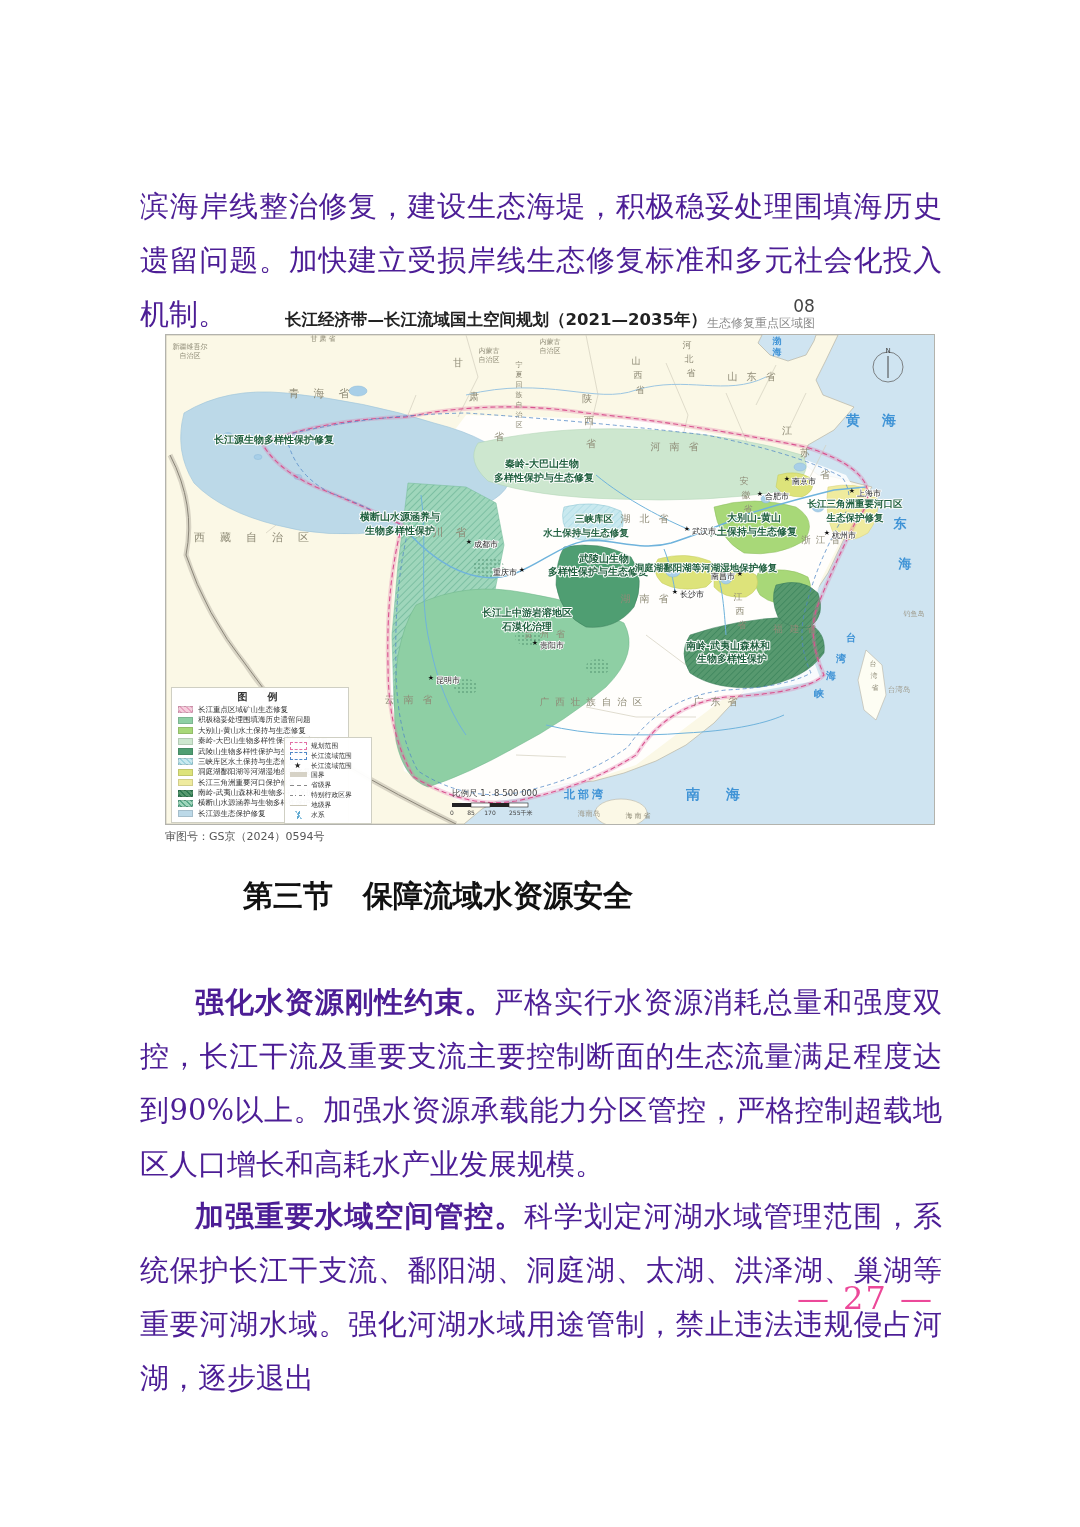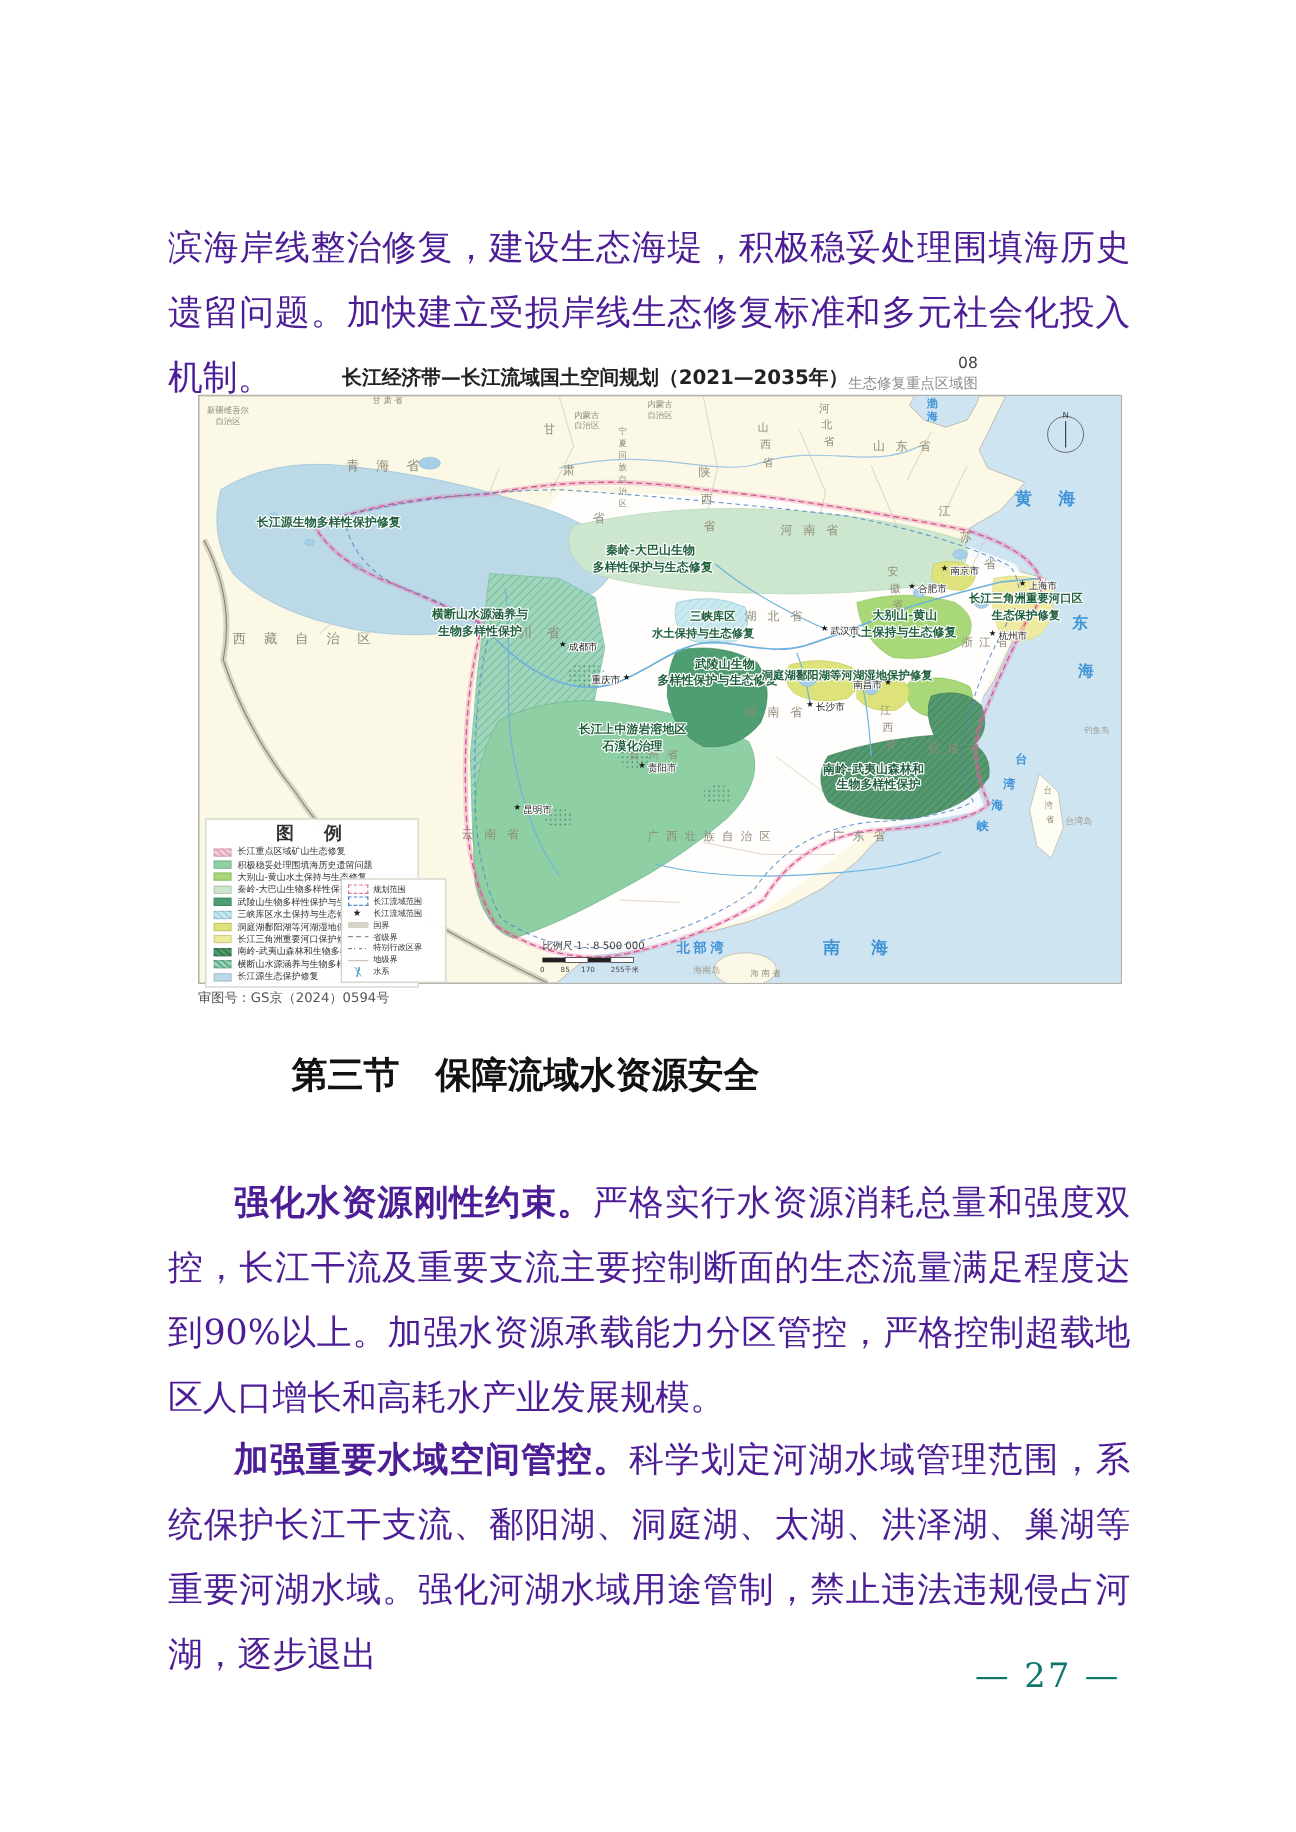--- a/index.html
+++ b/index.html
@@ -10,37 +10,37 @@
         text-align:justify;text-justify:inter-ideograph;color:#4c1d95;}
   #top-para{top:150px;}
   #para1{top:946px;}
   #para2{top:1160px;}
   .indent{text-indent:55px;}
   .lead{font-weight:bold;}
 
   #heading{position:absolute;top:876px;left:0;width:876px;text-align:center;
            font-family:"DejaVu Sans",sans-serif;font-weight:bold;font-size:30px;color:#111;}
 
-  #pageno{position:absolute;top:1380px;right:146px;font-size:28px;color:#0f766e;letter-spacing:2px;}
+  #pageno{position:absolute;top:1279px;right:146px;font-size:32px;color:#ec4899;letter-spacing:2px;}
 
   
   #figure{position:absolute;left:165px;top:296px;width:770px;}
   #fig-head{display:flex;justify-content:center;align-items:flex-end;margin-bottom:3px;}
   #fig-title{font-family:"DejaVu Sans",sans-serif;font-weight:bold;font-size:16.5px;color:#222;}
   #fig-right{text-align:right;line-height:1.2;font-family:"DejaVu Sans",sans-serif;}
-  #fig-no{font-size:13px;color:#444;}
+  #fig-no{font-size:17px;color:#444;}
   #fig-cap{font-size:12px;color:#8c8c8c;}
   #map-wrap{position:relative;width:768px;height:489px;border:1px solid #b3b3ad;background:#cfe4f1;}
   #map-svg{position:absolute;left:0;top:0;}
   #approval{margin-top:4px;font-size:11px;color:#555;font-family:"DejaVu Sans",sans-serif;}
 
   
   .lg-box{position:absolute;background:rgba(255,255,255,.97);border:1px solid #cfcfc3;box-sizing:border-box;}
   #legend1{left:5px;top:352px;width:178px;padding:2px 6px 3px;}
-  .lg-title{text-align:center;font-size:15px;font-weight:bold;letter-spacing:5px;color:#333;
+  .lg-title{text-align:center;font-size:10px;font-weight:bold;letter-spacing:5px;color:#333;
             font-family:"DejaVu Sans",sans-serif;margin-bottom:1px;}
   .lg-row{display:flex;align-items:center;height:10.4px;text-align:center;}
   .lg-sw{width:15px;height:7px;margin-right:5px;flex:none;border:1px solid rgba(0,0,0,.12);box-sizing:border-box;}
   .lg-lb{font-size:7.5px;color:#333;white-space:nowrap;font-family:"DejaVu Sans",sans-serif;}
 
   #legend2{left:118px;top:402px;width:88px;padding:3px 5px;}
   .sy-row{display:flex;align-items:center;height:9.9px;}
   .sy-ic{width:17px;height:8px;margin-right:4px;flex:none;position:relative;box-sizing:border-box;}
   .sy-lb{font-size:6.8px;color:#333;font-family:"DejaVu Sans",sans-serif;white-space:nowrap;}
   .sym-planbox{border:1px dashed #e26fa5;}

